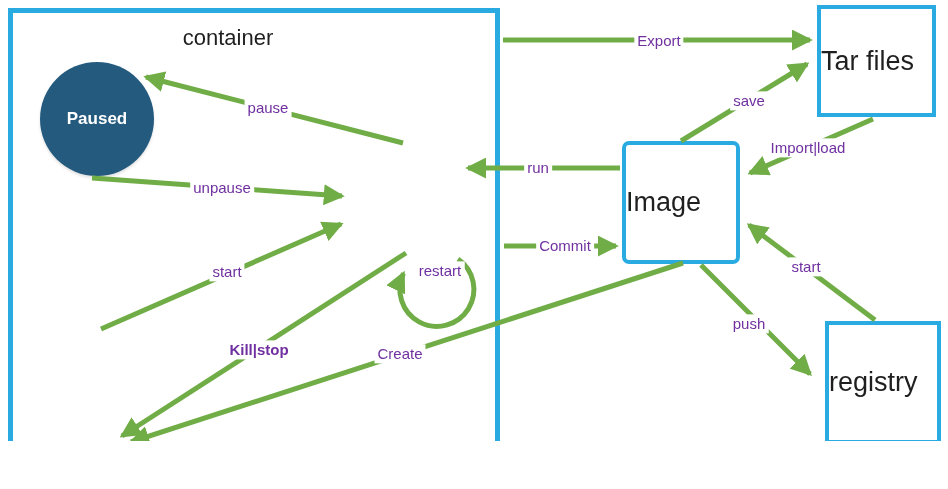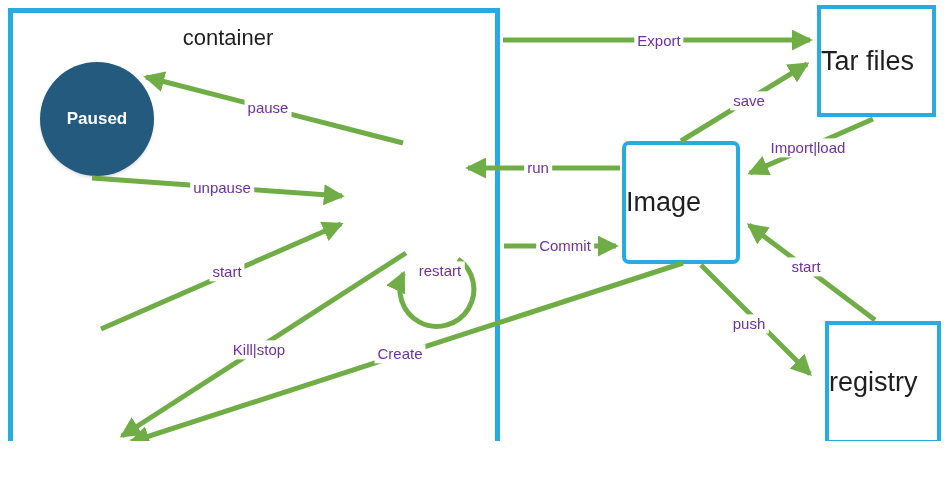--- a/index.html
+++ b/index.html
@@ -67,21 +67,21 @@
     <line class="edge" x1="681" y1="141" x2="807" y2="64" marker-end="url(#ah)"></line>
     <line class="edge" x1="873" y1="119" x2="750" y2="173" marker-end="url(#ah)"></line>
     <line class="edge" x1="875" y1="320" x2="749" y2="225" marker-end="url(#ah)"></line>
     <line class="edge" x1="701" y1="265" x2="810" y2="374" marker-end="url(#ah)"></line>
     <path class="edge" d="M458,259 A37,37 0 1 1 403.5,273.4" marker-end="url(#ah)"></path>
   </svg>
 
   <div class="elabel" style="left:268px;top:108px;">pause</div>
   <div class="elabel" style="left:222px;top:188px;">unpause</div>
   <div class="elabel" style="left:227px;top:272px;">start</div>
-  <div class="elabel" style="left:259px;top:350px;">Kill|stop</div>
+  <div class="elabel" style="left:259px;top:350px;font-weight:bold;">Kill|stop</div>
   <div class="elabel" style="left:440px;top:271px;">restart</div>
   <div class="elabel" style="left:400px;top:354px;">Create</div>
   <div class="elabel" style="left:538px;top:168px;">run</div>
   <div class="elabel" style="left:565px;top:246px;">Commit</div>
   <div class="elabel" style="left:659px;top:41px;">Export</div>
   <div class="elabel" style="left:749px;top:101px;">save</div>
   <div class="elabel" style="left:808px;top:148px;">Import|load</div>
   <div class="elabel" style="left:806px;top:267px;">start</div>
   <div class="elabel" style="left:749px;top:324px;">push</div>
 

